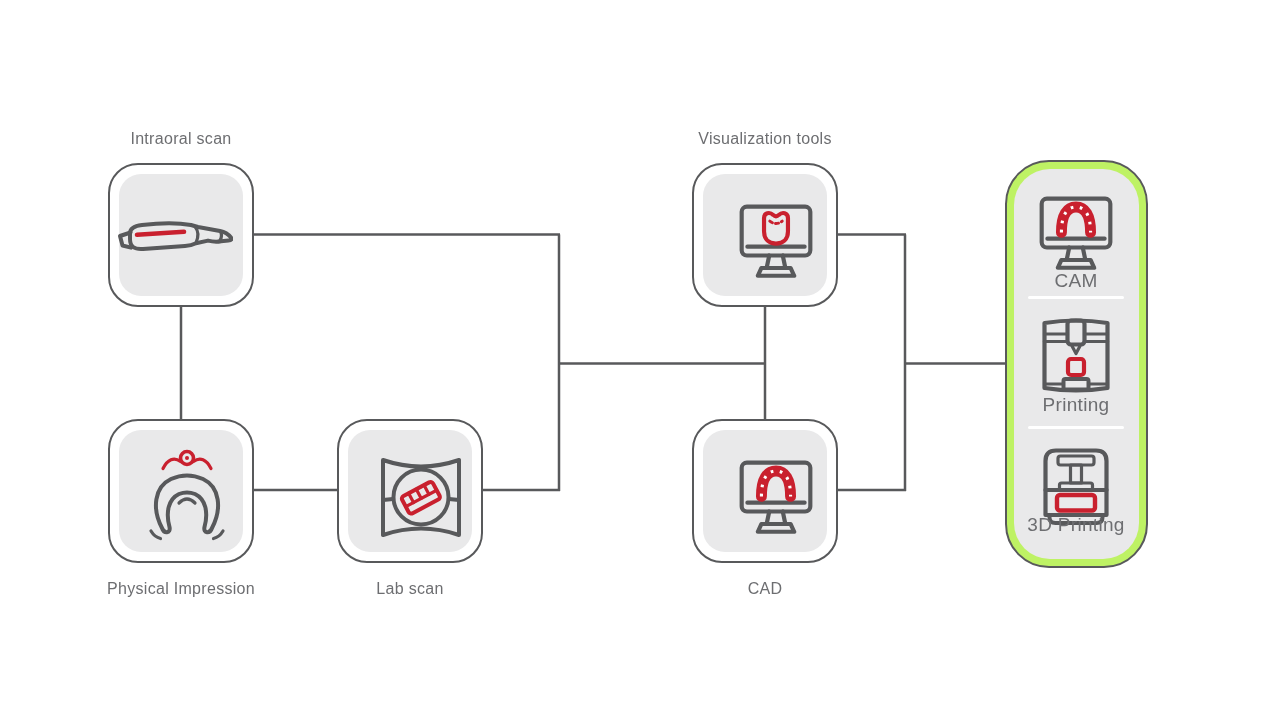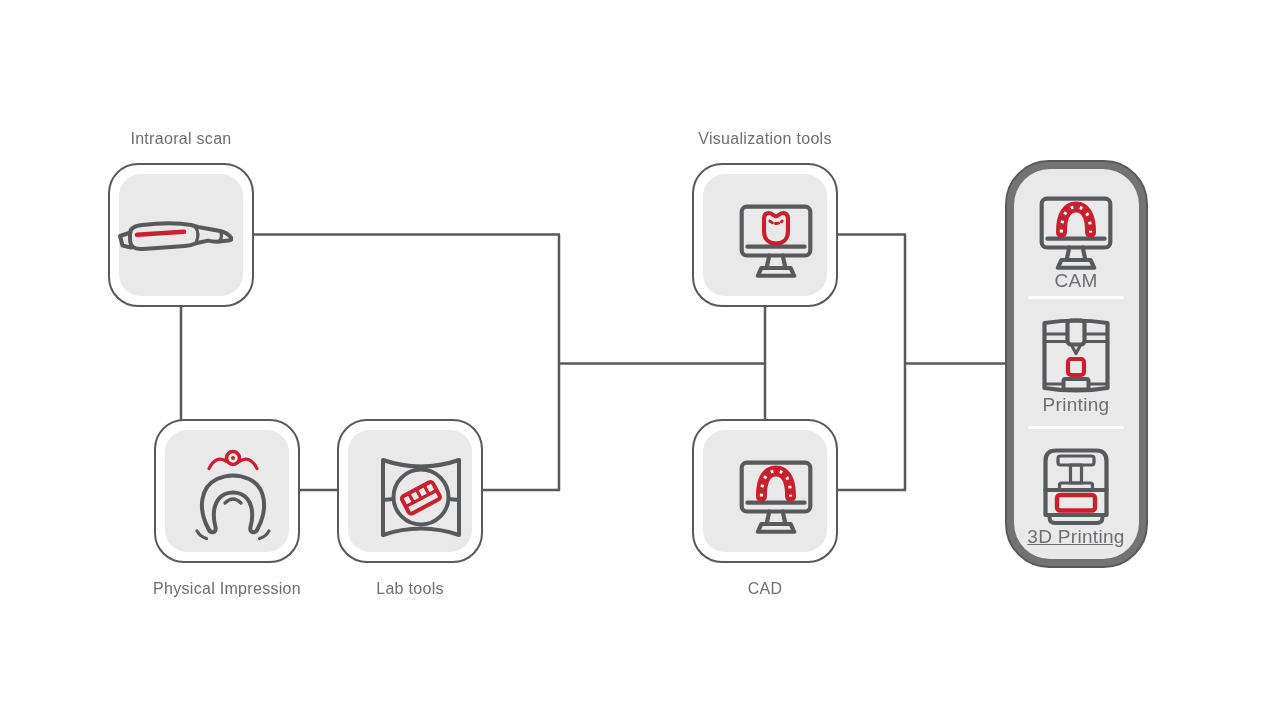--- a/index.html
+++ b/index.html
@@ -44,21 +44,21 @@
     font-size: 16px; color: #6d6e71; letter-spacing: 0.3px;
   }
   .label-top { bottom: calc(100% + 15px); }
   .label-bottom { top: calc(100% + 17px); }
 
   .panel {
     position: absolute; left: 1005px; top: 160px;
     width: 143px; height: 408px;
     border: 2.5px solid #58595b;
     border-radius: 44px;
-    background: #737373;
+    background: #bef264;
     box-sizing: border-box;
   }
   .panel-inner {
     position: absolute; left: 6.5px; top: 6.5px;
     width: 125px; height: 390px;
     background: #e9e9ea;
     border-radius: 36px;
   }
   .panel .icon { left: 50%; transform: translateX(-50%); }
   .plabel {
@@ -98,21 +98,21 @@
           <path d="M25 40 C42 38 60 37.5 74 40 L81 42 L103 46 C108 47 112 50 114 52.5 C115.3 54 114.3 55.6 111.5 55.6 L104 56.2 C99 57.2 95 56.6 91 55.6 L79 58.2 C76 59.6 72 60.6 68 60.9 L26 64 C17 64.6 13 61.5 13 54 L13 48.5 C13 43.5 18 40.8 25 40 Z"></path>
           <path d="M78 41.6 C81.5 46 81.5 52.2 79 57.8" class="thin"></path>
           <path d="M103.5 46.6 C104.8 49.2 104.8 52.4 103 55.4" class="thin"></path>
           <path d="M13.5 47.5 L3 51 L5.5 60.5 L14 62.6"></path>
           <line class="red" x1="20" y1="49.8" x2="67" y2="46.8" style="stroke-width:4.6"></line>
         </svg>
       </div>
     </div>
   </div>
 
-  <div class="node" style="left:108px; top:419px;margin-left:46px;">
+  <div class="node" style="left:108px; top:419px;">
     <div class="box">
       <div class="box-inner">
         <svg class="icon" style="left:13px; top:9px;" width="110" height="110" viewBox="0 0 110 110">
           <circle class="red" cx="55" cy="19" r="6.5" style="stroke-width:3.6"></circle>
           <circle class="redfill" cx="55" cy="19" r="2"></circle>
           <path class="red thin" d="M48.5 22.5 C42 17.5 35.5 20.5 31 29.5"></path>
           <path class="red thin" d="M61.5 22.5 C68 17.5 74.5 20.5 79 29.5"></path>
           <path d="M30 89 C20 70 22 48 39 40 C49 35.5 61 35.5 71 40 C88 48 90 70 80 89 C78 95 71 94.5 72.5 88 C76.5 73 73.5 60 63 55 C58 53 52 53 47 55 C36.5 60 33.5 73 37.5 88 C39 94.5 32 95 30 89 Z"></path>
           <path class="thin" d="M47 64 Q55 56 63 64"></path>
           <path class="thin" d="M19 92 Q22.5 98 28.5 99.5"></path>
@@ -134,21 +134,21 @@
           <g transform="translate(52 52) rotate(-28)">
             <rect class="red" x="-17.5" y="-10" width="35" height="19.5" rx="3"></rect>
             <line class="red thin" x1="-17.5" y1="0.5" x2="17.5" y2="0.5"></line>
             <line class="red thin" x1="-8.7" y1="-10" x2="-8.7" y2="0.5"></line>
             <line class="red thin" x1="0" y1="-10" x2="0" y2="0.5"></line>
             <line class="red thin" x1="8.7" y1="-10" x2="8.7" y2="0.5"></line>
           </g>
         </svg>
       </div>
     </div>
-    <div class="label label-bottom">Lab tools</div>
+    <div class="label label-bottom">Lab scan</div>
   </div>
 
   <div class="node" style="left:692px; top:419px;">
     <div class="box">
       <div class="box-inner">
         <svg class="icon" style="left:21px; top:17px;" width="104" height="104" viewBox="0 0 100 100">
           <rect x="17" y="15" width="66" height="47" rx="5"></rect>
           <line x1="22.5" y1="53.5" x2="77.5" y2="53.5"></line>
           <path d="M43.5 62 L41 74 L59 74 L56.5 62"></path>
           <path d="M36 74 L64 74 L67.5 81.5 L32.5 81.5 Z"></path>
@@ -210,18 +210,18 @@
 
       <svg class="icon" style="top:267px;" width="94" height="94" viewBox="0 0 94 94">
         <path d="M16.5 54 L16.5 25 Q16.5 14.5 27 14.5 L67 14.5 Q77.5 14.5 77.5 25 L77.5 54" style="stroke-width:4.2"></path>
         <rect x="29" y="20" width="36" height="9" rx="2.5" class="thin"></rect>
         <rect x="41.5" y="29" width="11" height="18" class="thin"></rect>
         <rect x="30.5" y="47" width="33" height="7" rx="2" class="thin"></rect>
         <rect x="16.5" y="54" width="61" height="25" style="stroke-width:4.2"></rect>
         <rect class="red" x="28" y="59" width="38" height="15.5" rx="3" style="stroke-width:4.4"></rect>
         <path d="M20.5 79 L73.5 79 L73.5 81.5 Q73.5 87 67.5 87 L26.5 87 Q20.5 87 20.5 81.5 Z" style="stroke-width:4"></path>
       </svg>
-      <div class="plabel" style="top:356px;text-decoration:underline;">3D Printing</div>
+      <div class="plabel" style="top:344px;">3D Printing</div>
 
     </div>
   </div>
 
 </div>
 
 </body></html>

